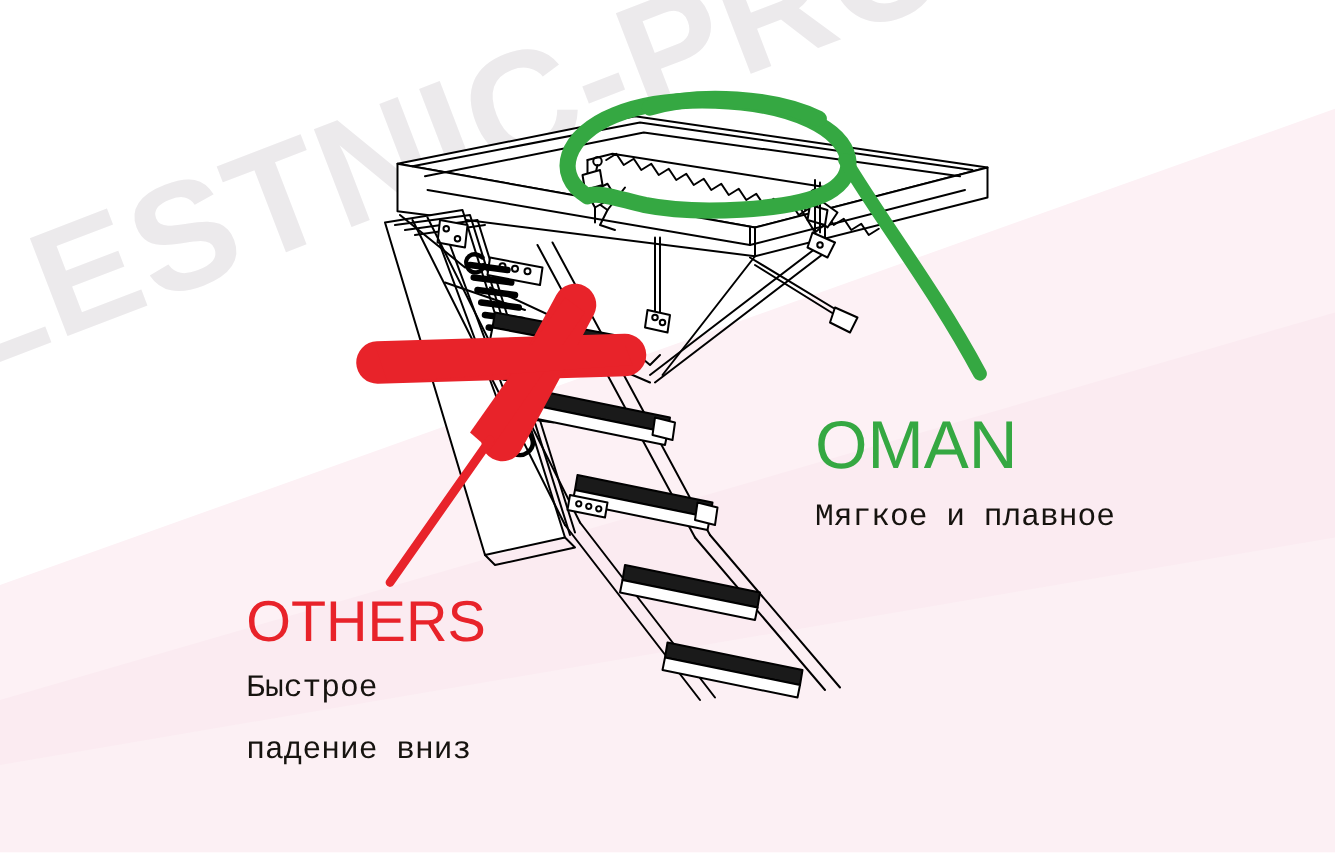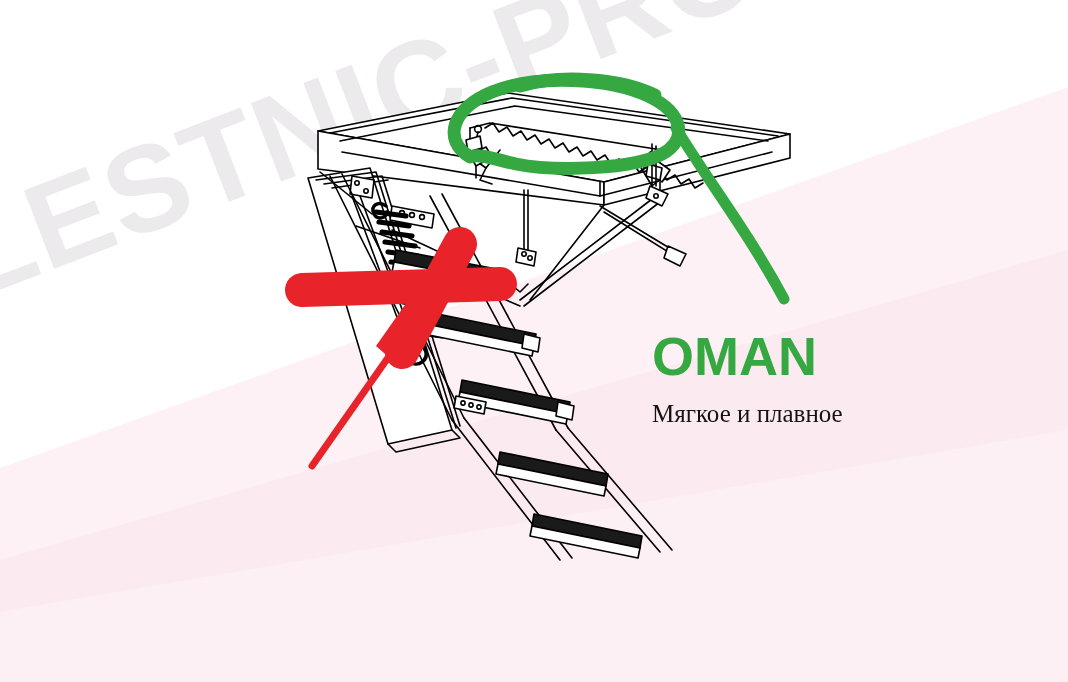--- a/index.html
+++ b/index.html
@@ -22,26 +22,26 @@
 
   
   .drawing{position:absolute;left:0;top:0;width:1068px;height:682px;}
 
   
   .marks{position:absolute;left:0;top:0;width:1068px;height:682px;}
 
   
   .label-block{position:absolute;}
   .label-title{
-    font-weight:bold;line-height:1;
+    font-weight:normal;line-height:1;
     font-family:"Liberation Sans","DejaVu Sans",sans-serif;
   }
   .label-sub{
     color:#16130f;line-height:1.42;font-weight:400;
-    font-family:Liberation Serif, serif;
+    font-family:Liberation Mono, monospace;
   }
 
   #oman-block{left:652px;top:329px;}
   #oman-block .label-title{font-size:54px;color:#35a842;letter-spacing:0px;}
   #oman-block .label-sub{font-size:25px;margin-top:13px;}
 
   #others-block{left:197px;top:474px;}
   #others-block .label-title{font-size:46px;color:#e8232a;letter-spacing:0px;}
   #others-block .label-sub{font-size:25px;margin-top:13px;}
 </style>
@@ -249,14 +249,19 @@
 
       <path d="M392,352 L312,466" stroke="#e8232a" stroke-width="7" stroke-linecap="round" fill="none"></path>
     </g>
   </svg>
 
   <div class="label-block" id="oman-block">
     <div class="label-title">OMAN</div>
     <div class="label-sub">Мягкое и плавное</div>
   </div>
 
+  <div class="label-block" id="others-block">
+    <div class="label-title">OTHERS</div>
+    <div class="label-sub">Быстрое</div>
+    <div class="label-sub">падение вниз</div>
+  </div>
 
 </div>
 
 </body></html>

